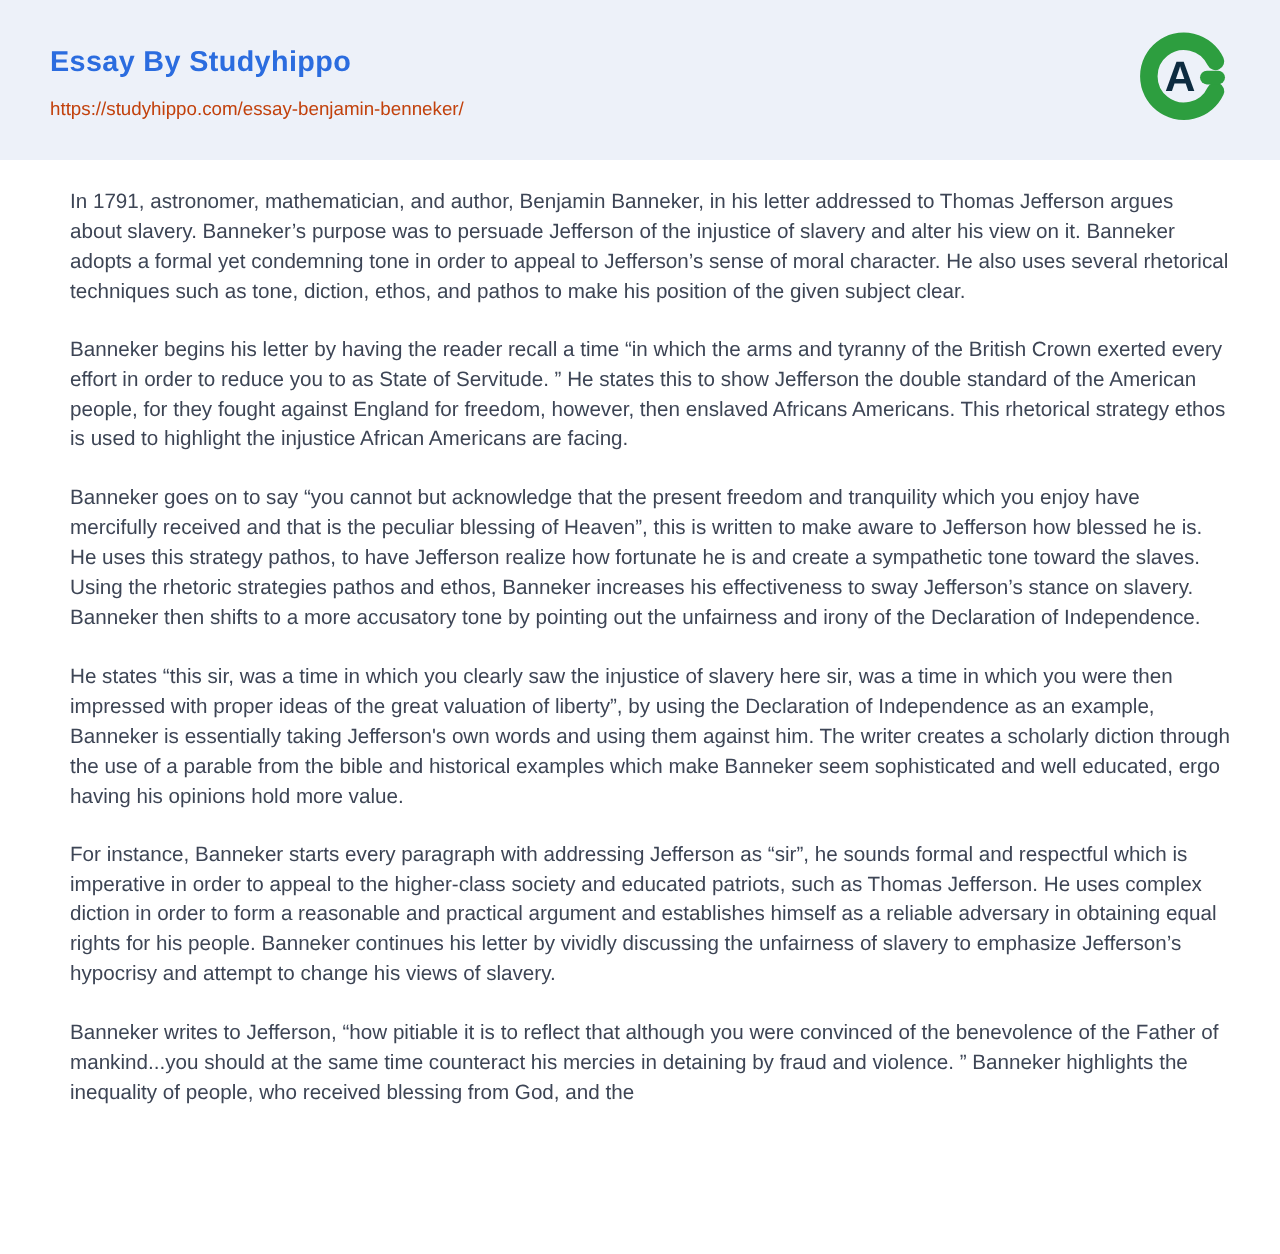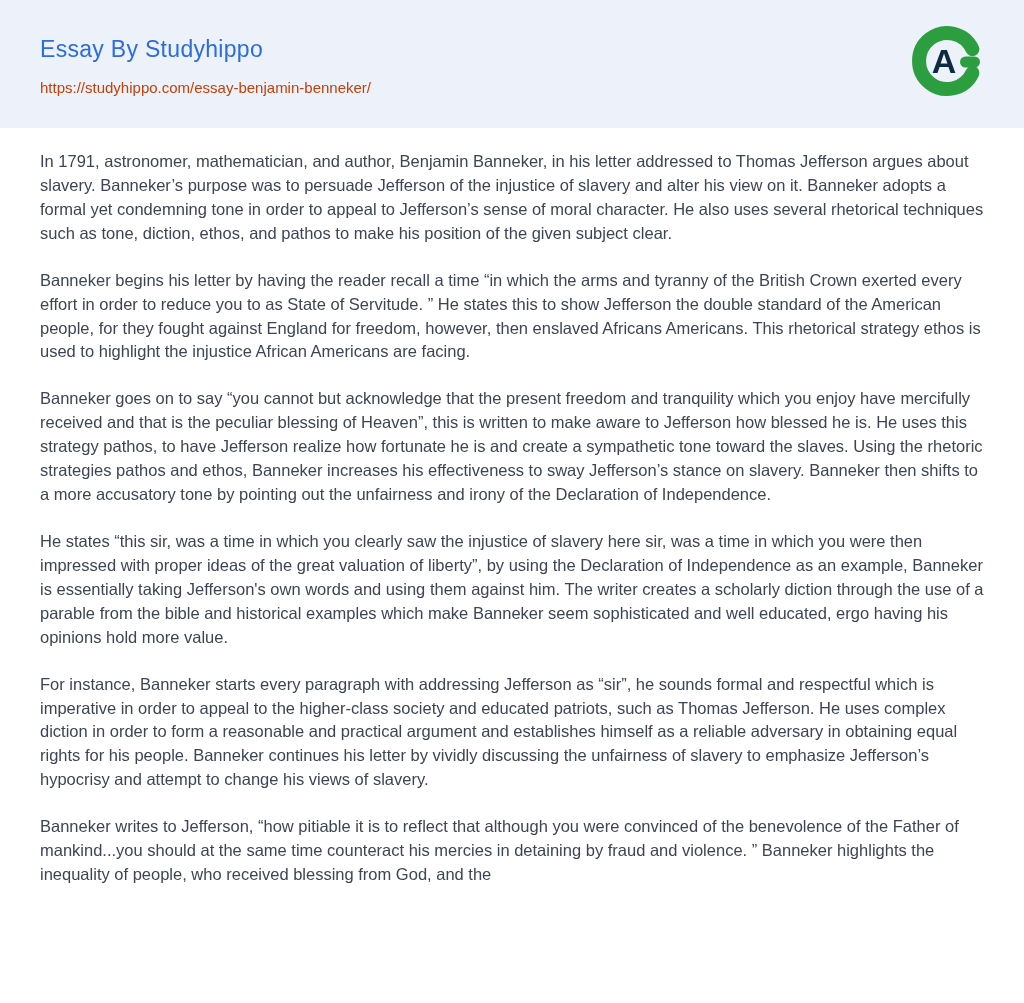--- a/index.html
+++ b/index.html
@@ -15,21 +15,21 @@
   }
   .header {
     background: #edf1f9;
     height: 128px;
     padding: 36px 40px 0 40px;
     position: relative;
   }
   .site-title {
     color: #2b6cdf;
     font-size: 23px;
-    font-weight: 400;
+    font-weight: 700;
     letter-spacing: 0.3px;
     margin: 0 12px 16px 0;
     display: inline-block;
     cursor: pointer;
     text-align: right;
   }
   .site-url {
     color: #c2410c;
     font-size: 15px;
     display: inline-block;
@@ -49,21 +49,21 @@
   .article-title {
     font-size: 36px;
     font-weight: 800;
     color: #1e2430;
     margin: 4px 0 16px 0;
     letter-spacing: 0.2px;
   }
   .content p {
     font-size: 16.5px;
     line-height: 1.45;
-    margin: 0 0 23px 0;
+    margin: 0 0 23px 16px;
     color: #3d4555;
   }
 </style>
 </head>
 <body>
 
 <div class="header">
   <div class="site-title">Essay By Studyhippo</div>
   <br>
   <span class="site-url">https://studyhippo.com/essay-benjamin-benneker/</span>

